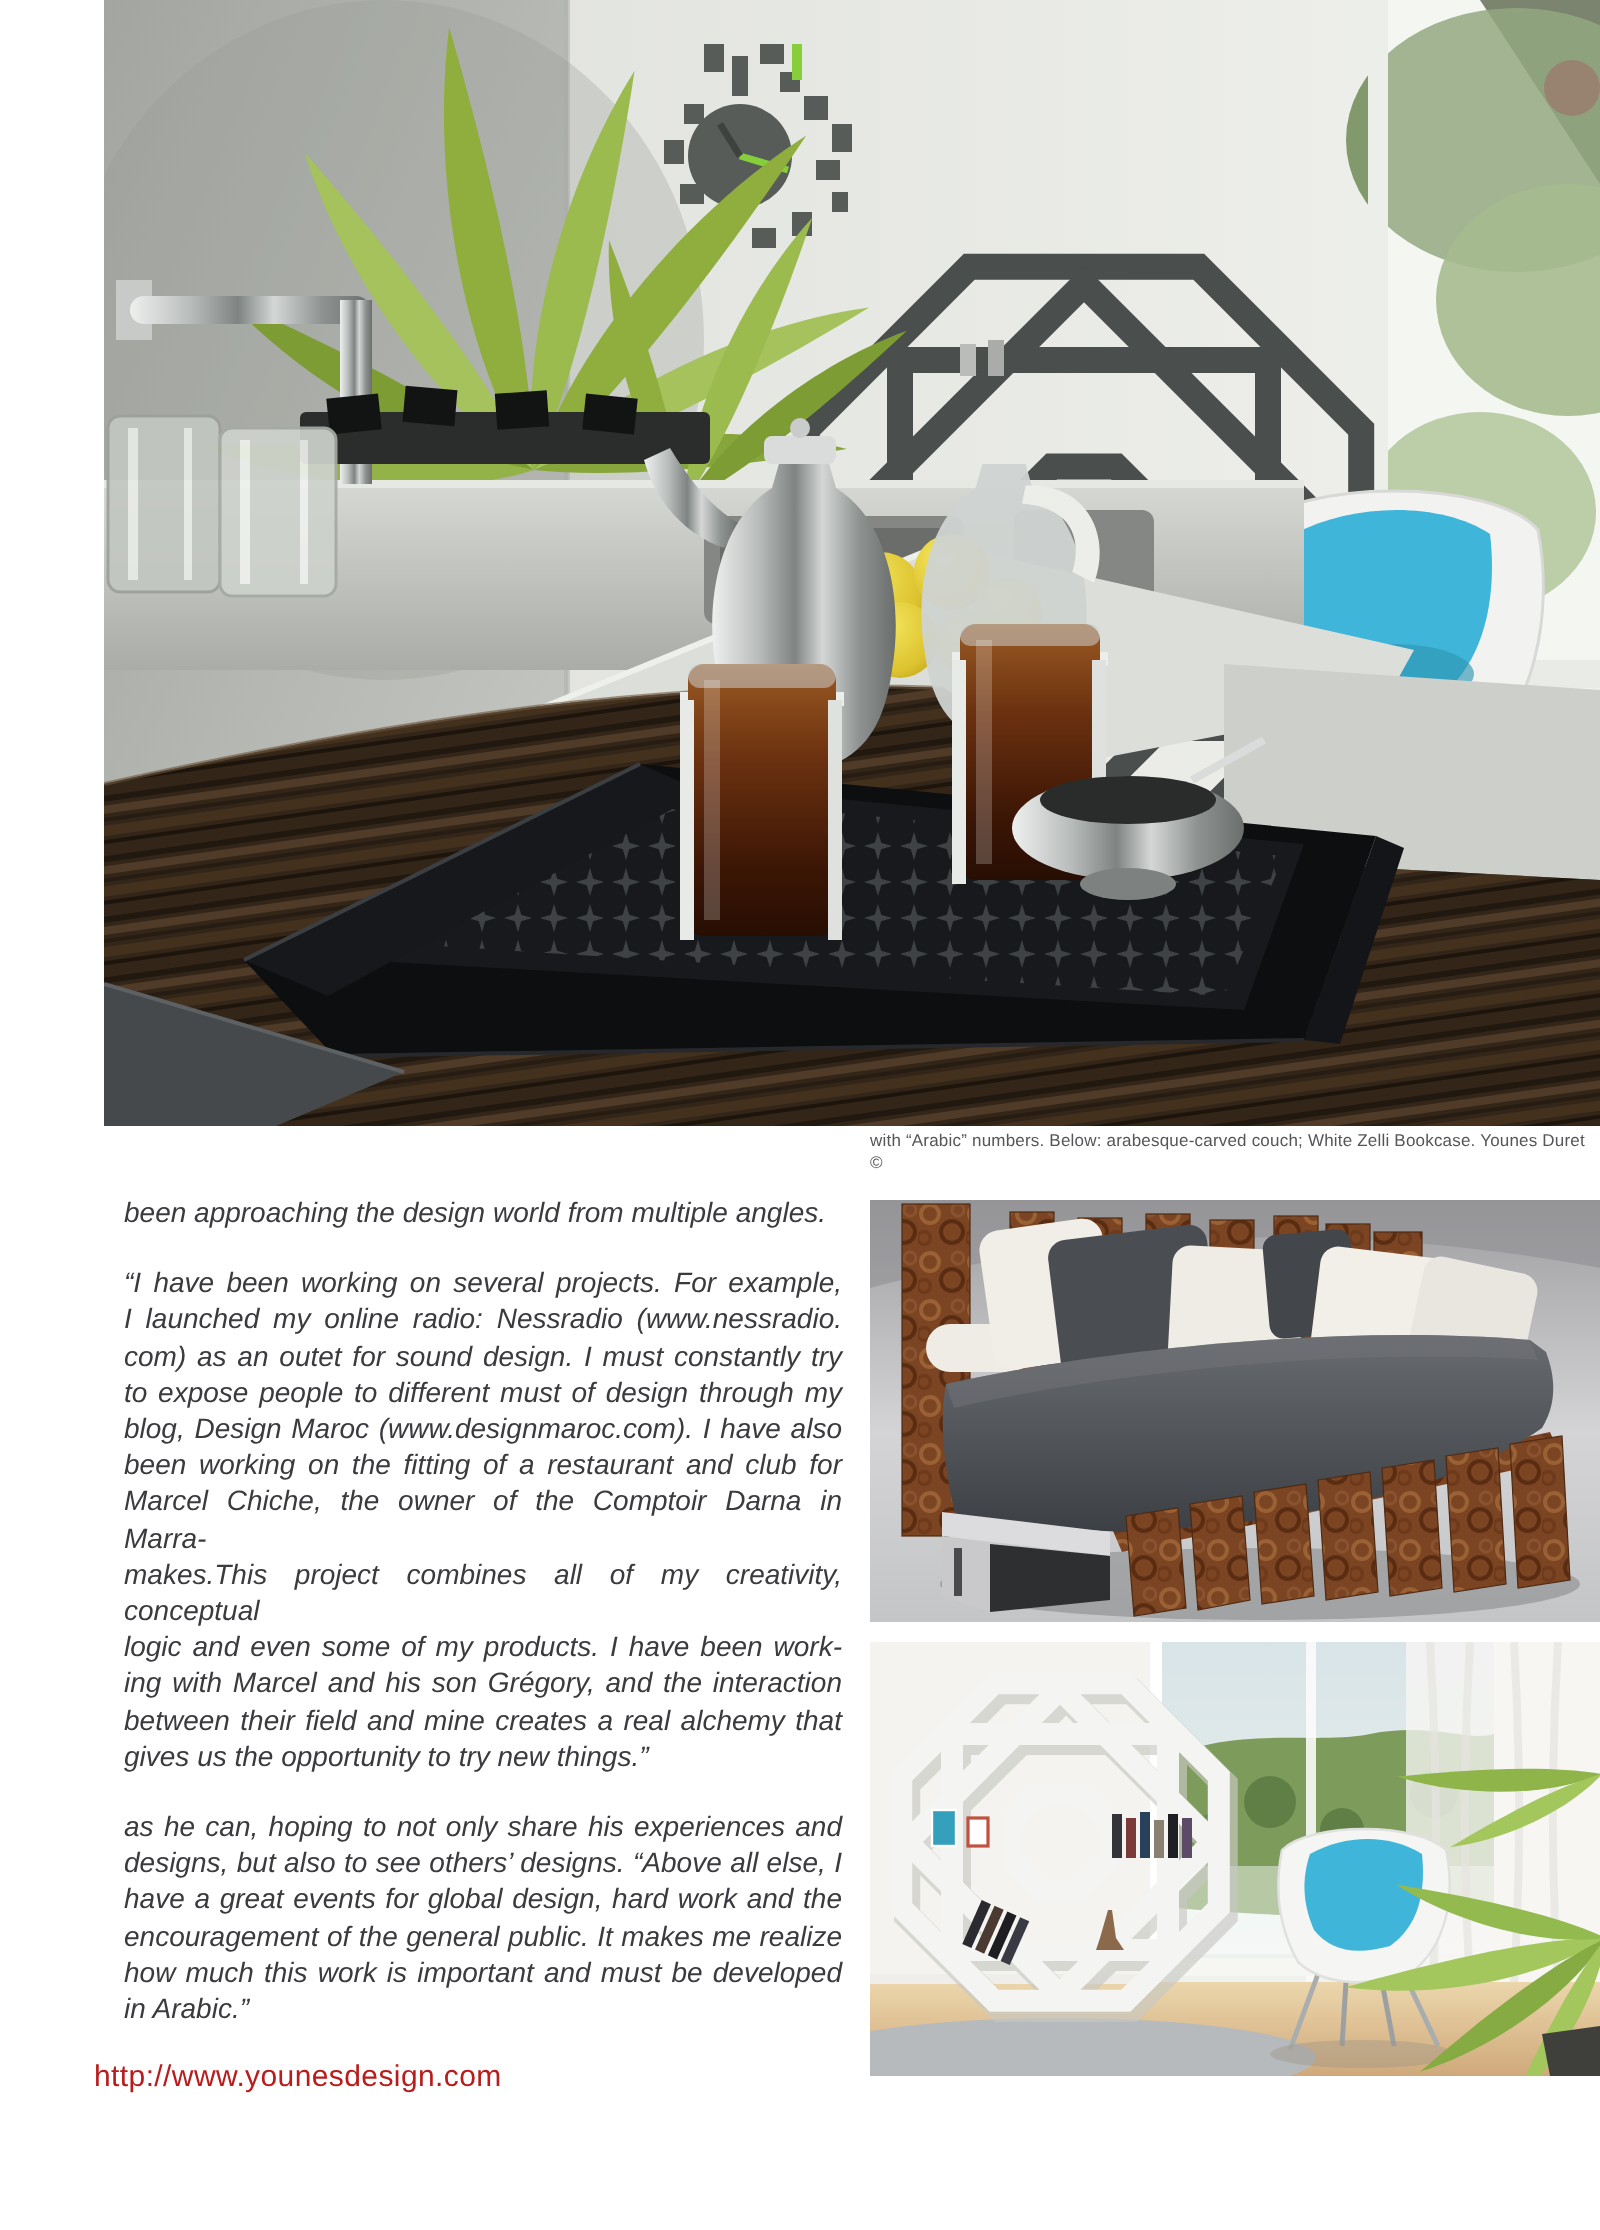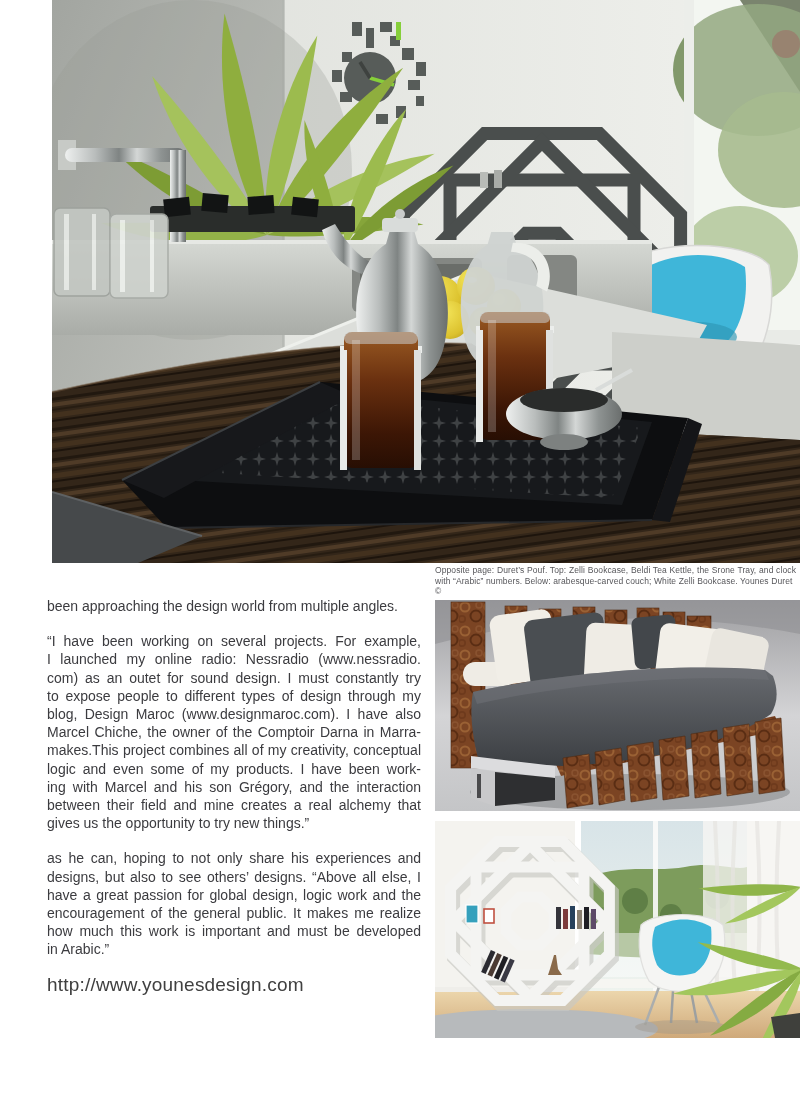--- a/index.html
+++ b/index.html
@@ -6,22 +6,22 @@
   .page{position:relative;width:800px;height:1115px;background:#ffffff;overflow:hidden;
         font-family:"Liberation Sans", sans-serif;}
   .hero{position:absolute;left:52px;top:0;width:748px;height:563px;}
   .hero svg,.photo svg{display:block;width:100%;height:100%;}
   .caption{position:absolute;left:435px;top:565px;width:361px;font-size:8.5px;line-height:10.6px;
            color:#56565a;letter-spacing:.1px;}
   .jl{text-align:justify;text-align-last:justify;}
   .ll{text-align:left;}
   .body-col{position:absolute;left:47px;top:597px;width:374px;font-size:14px;line-height:18.2px;
             color:#3b3b3f;}
-  .para{margin:0 0 17px 0;}
-  .url{margin-top:0;font-size:19px;letter-spacing:.2px;color:#404040;}
+  .para{margin:0 0 17px 15px;font-style:italic;}
+  .url{margin-top:0;font-size:15px;letter-spacing:.2px;color:#b91c1c;}
   .photo{position:absolute;left:435px;}
   .photo.couch{top:600px;width:365px;height:211px;}
   .photo.bookcase{top:821px;width:365px;height:217px;}
 </style>
 </head>
 <body>
 
 <div class="page">
 
   <div class="hero">
@@ -256,45 +256,45 @@
       <g transform="translate(452,388)">
         <line x1="92" y1="2" x2="128" y2="-18" stroke="#d9dcda" stroke-width="4"></line>
         <ellipse cx="60" cy="26" rx="58" ry="26" fill="url(#hChrome)"></ellipse>
         <ellipse cx="60" cy="12" rx="44" ry="12" fill="#2a2c2b"></ellipse>
         <ellipse cx="60" cy="54" rx="24" ry="8" fill="#7d8180"></ellipse>
       </g>
     </svg>
   </div>
 
   <div class="caption">
-    <div class="jl">Opposite page: Duret’s Pouf. Top: Zelli Bookcase, Beldi Tea Kettle, the Srone Tray, and clock</div>
     <div class="ll">with “Arabic” numbers. Below: arabesque-carved couch; White Zelli Bookcase. Younes Duret ©</div>
   </div>
 
   <div class="body-col">
     <div class="para">
       <div class="ll">been approaching the design world from multiple angles.</div>
     </div>
     <div class="para">
       <div class="jl">“I have been working on several projects. For example,</div>
       <div class="jl">I launched my online radio: Nessradio (www.nessradio.</div>
       <div class="jl">com) as an outet for sound design. I must constantly try</div>
-      <div class="jl">to expose people to different types of design through my</div>
+      <div class="jl">to expose people to different must of design through my</div>
       <div class="jl">blog, Design Maroc (www.designmaroc.com). I have also</div>
+      <div class="jl">been working on the fitting of a restaurant and club for</div>
       <div class="jl">Marcel Chiche, the owner of the Comptoir Darna in Marra-</div>
       <div class="jl">makes.This project combines all of my creativity, conceptual</div>
       <div class="jl">logic and even some of my products. I have been work-</div>
       <div class="jl">ing with Marcel and his son Grégory, and the interaction</div>
       <div class="jl">between their field and mine creates a real alchemy that</div>
       <div class="ll">gives us the opportunity to try new things.”</div>
     </div>
     <div class="para">
       <div class="jl">as he can, hoping to not only share his experiences and</div>
       <div class="jl">designs, but also to see others’ designs. “Above all else, I</div>
-      <div class="jl">have a great passion for global design, logic work and the</div>
+      <div class="jl">have a great events for global design, hard work and the</div>
       <div class="jl">encouragement of the general public. It makes me realize</div>
       <div class="jl">how much this work is important and must be developed</div>
       <div class="ll">in Arabic.”</div>
     </div>
     <div class="url">http://www.younesdesign.com</div>
   </div>
 
   <div class="photo couch">
     <svg viewBox="0 0 365 211">
       <defs>

